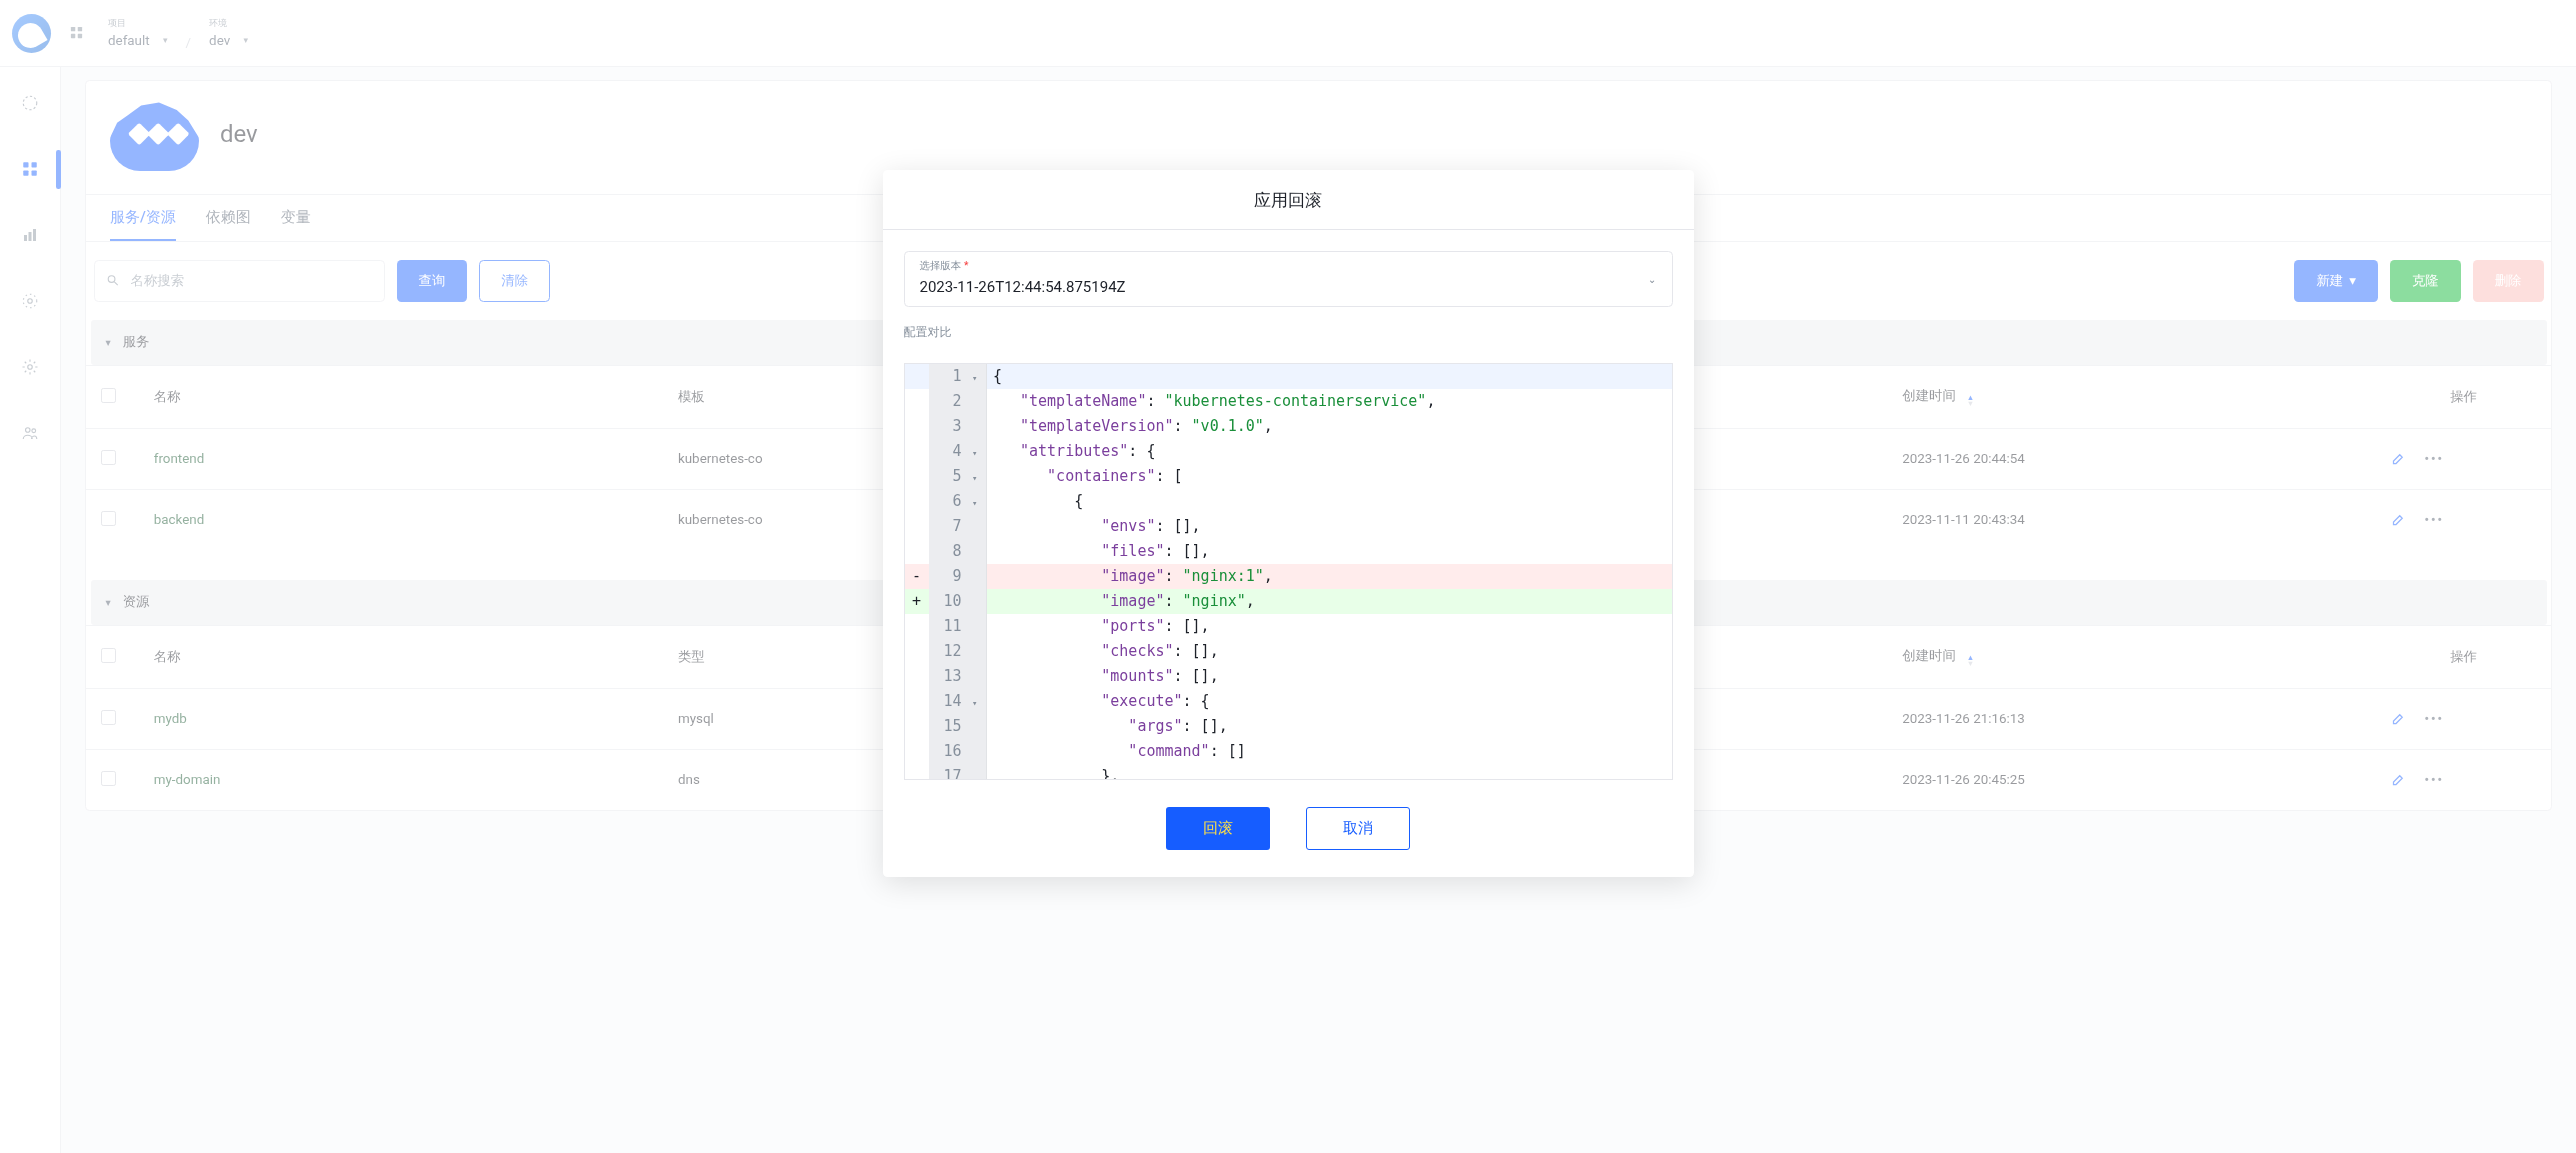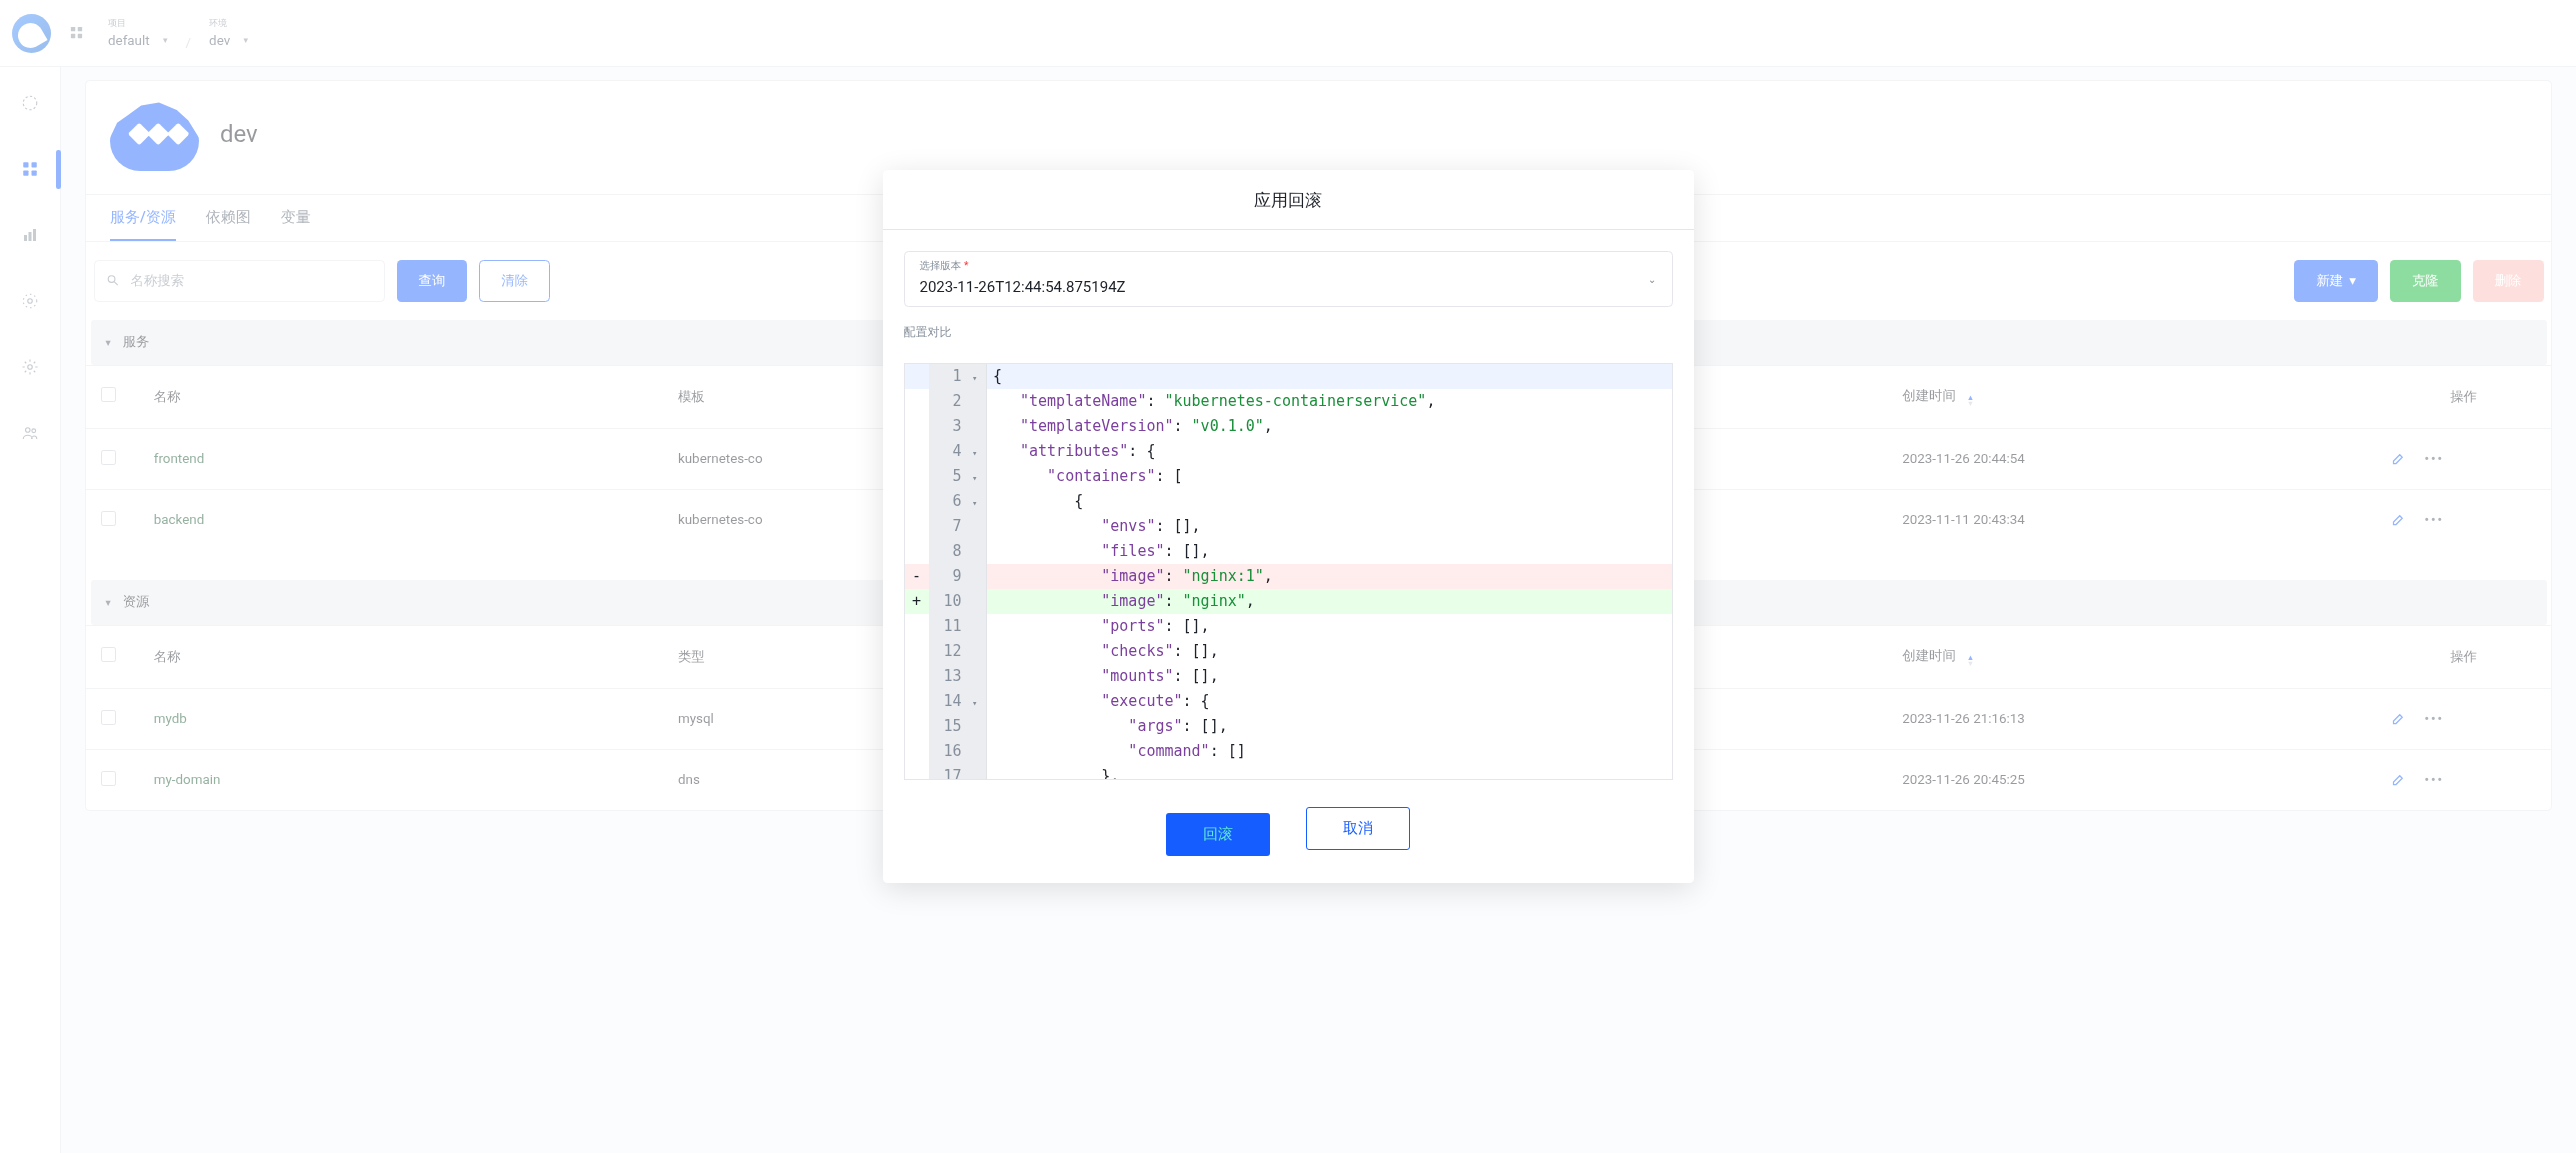--- a/index.html
+++ b/index.html
@@ -87,21 +87,21 @@
   .btn-green{ background:#00b42a; color:#fff;}
   .btn-red{ background:#f76560; color:#fff;}
   .btn-red.disabled{ background:#fbb8b4; }
   .spacer{flex:1;}
   .section-head{
     background:#ecedf0; height:45px; display:flex; align-items:center; padding:0 15px;
     gap:12px; font-size:13.4px; color:#1d2129; border-radius:3px; margin:0 4.5px;
   }
   .chev-sm{ color:#4e5969; font-size:10.4px; display:inline-block; transform:rotate(0);}
   table.data{ width:100%; border-collapse:collapse; }
-  .thead-row td{ padding:13.4px 15px; color:#4e5969; font-size:13.4px; background:#fff;font-family:Liberation Serif, serif;}
+  .thead-row td{ padding:13.4px 15px; color:#4e5969; font-size:13.4px; background:#fff;}
   .data tbody tr{ border-top:0.7px solid #e5e6eb;}
   .data tbody td{ padding:21px 15px; font-size:13.4px; color:#1d2129;}
   .cbx{ width:15px; height:15px; border:1.1px solid #c9cdd4; border-radius:2.2px; display:inline-block;}
   .link{ color:#14532d; cursor:pointer;text-align:right;}
   .sort-icons{ display:inline-flex; flex-direction:column; margin-left:7.5px; line-height:6px; font-size:7.5px; color:#c9cdd4;}
   .sort-icons span:first-child{color:#165dff;}
   .row-actions{ display:flex; gap:18px; align-items:center; color:#165dff; font-size:15px;}
   .row-actions .dots{ color:#4e5969; letter-spacing:1.5px;}
   .col-chk{width:45px;}
   .col-name{width:447px;}
@@ -141,21 +141,21 @@
   .code-col .eline{ padding-left:6px;}
   .l-del{ background:#ffecec;}
   .l-add{ background:#e8ffe8;}
   .l-hl{ background:#eef4ff;}
   .tk-key{ color:#7b3f9d;}
   .tk-str{ color:#1a8f3a;}
   .tk-pun{ color:#1d2129;}
   .fold-mark{ color:#86909c; font-size:9px;}
   .modal-footer{ display:flex; justify-content:center; gap:36px; padding:21px 0 27px;}
   .btn-md{ height:43px; padding:0 36px; border-radius:3px; font-size:15px; cursor:pointer; border:0.7px solid transparent;}
-  .btn-md.primary{ background:#165dff; color:#5eead4;margin-top:6px;}
+  .btn-md.primary{ background:#165dff; color:#fde047;}
   .btn-md.outline{ background:#fff; color:#165dff; border-color:#165dff;}
   svg.icon{width:1em;height:1em;vertical-align:-0.15em;fill:currentColor;}
 </style>
 </head>
 <body>
 
 <div class="topbar">
   <div class="logo"></div>
   <span class="app-grid-icon">
     <svg class="icon" viewBox="0 0 24 24">

